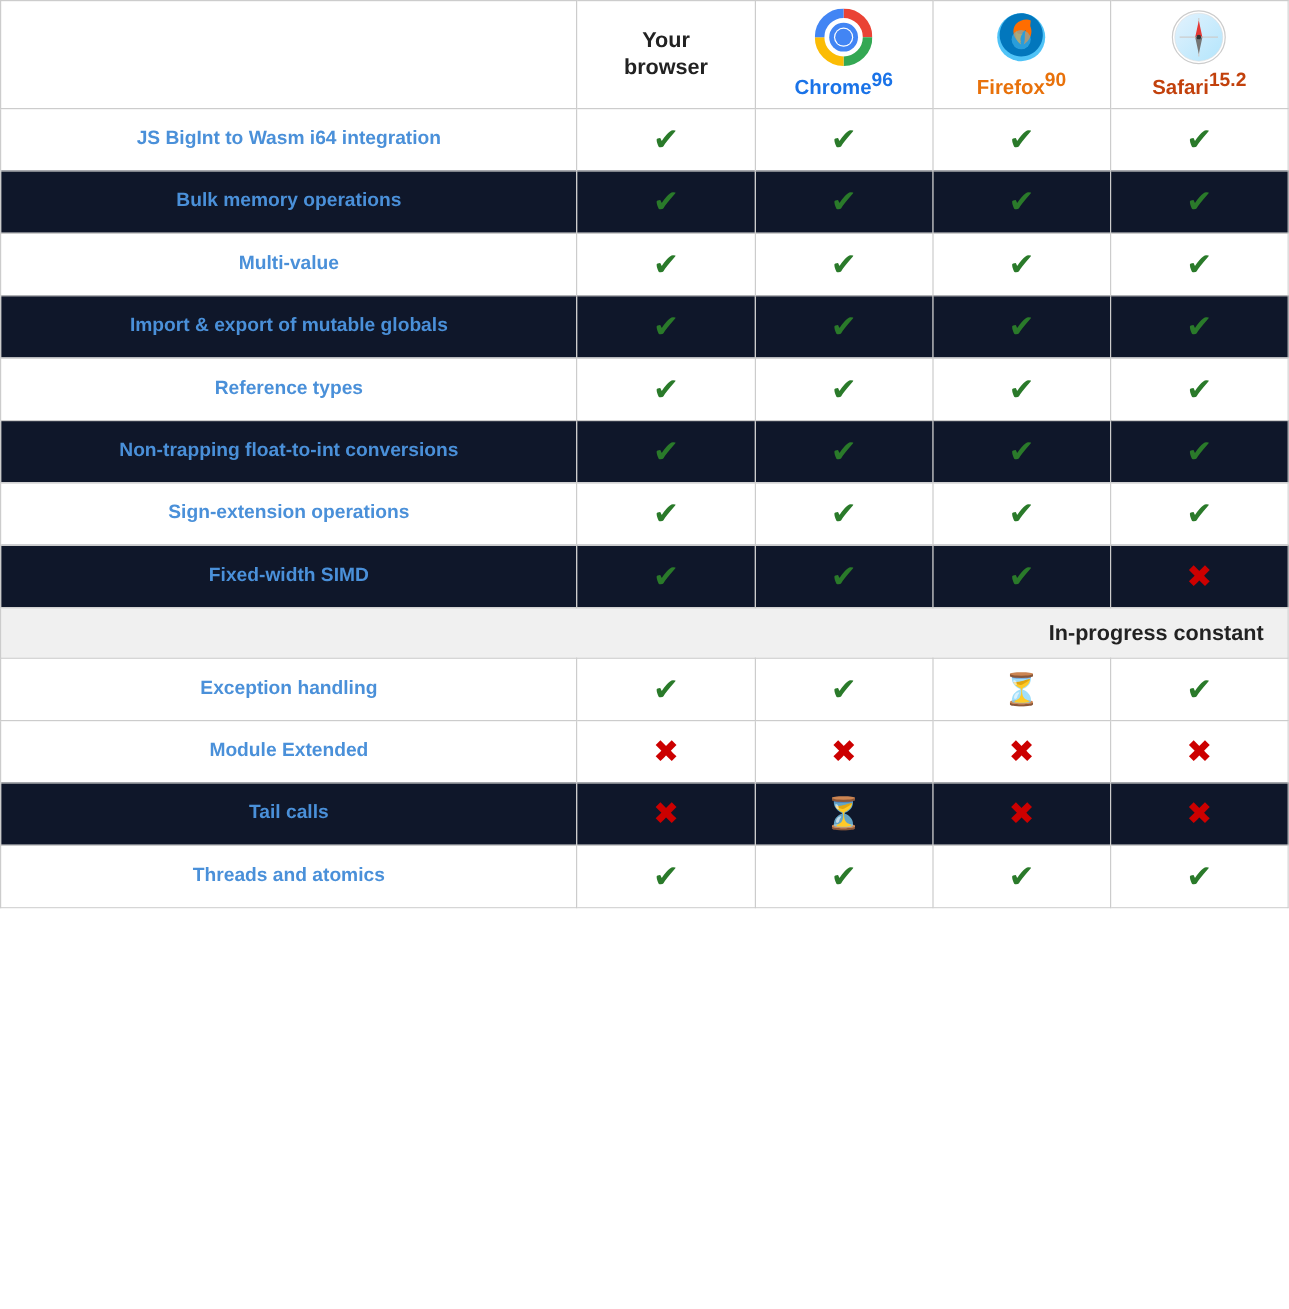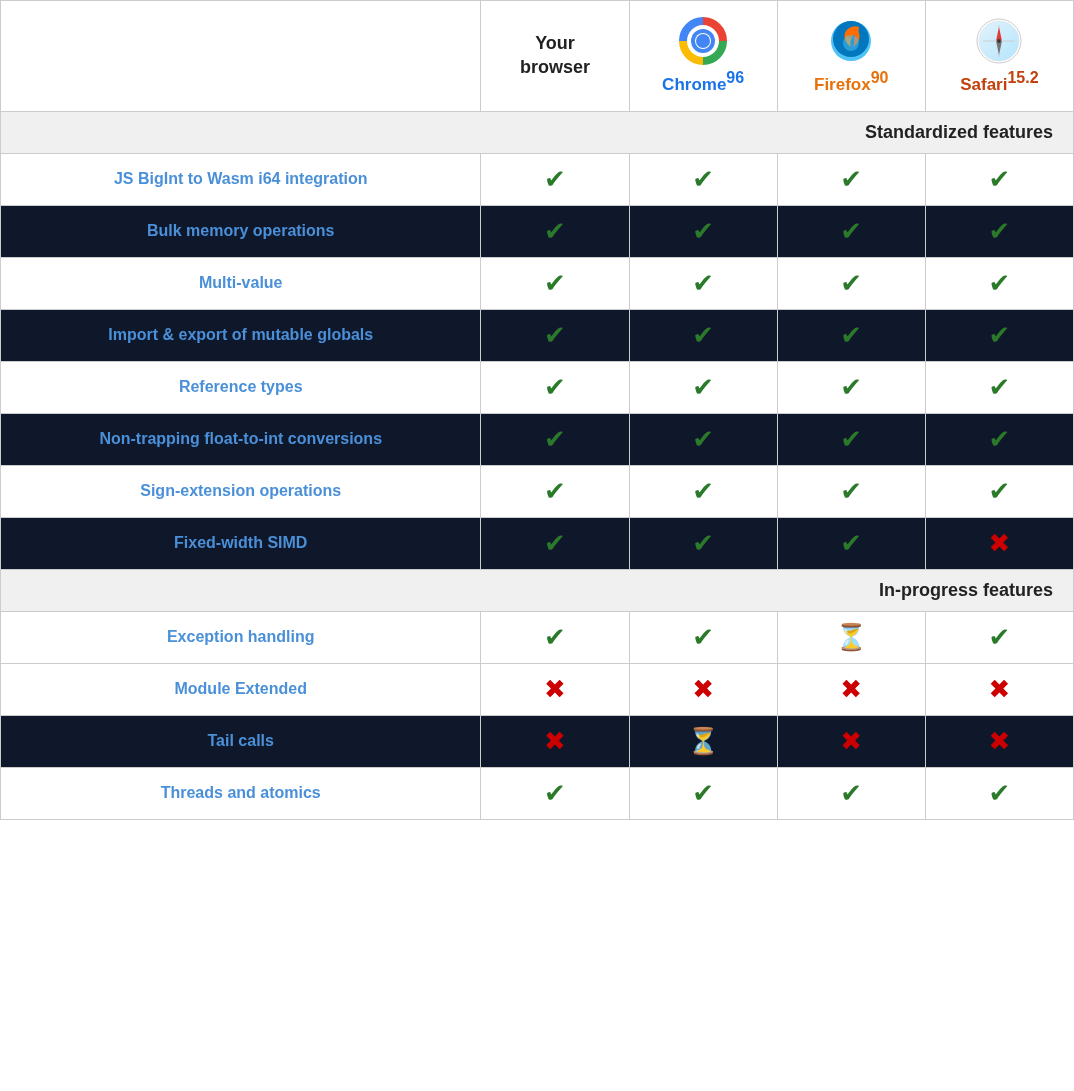--- a/index.html
+++ b/index.html
@@ -30,21 +30,21 @@
       font-weight: bold;
       color: #4a90d9;
       font-size: 16px;
       padding-left: 20px;
       padding-right: 20px;
       margin-top: 16px;
     }
     .header-cell {
       background: #fff;
       border: 1px solid #ccc;
-      padding: 16px 8px;
+      padding: 6px 8px;
     }
     .header-your-browser {
       font-weight: bold;
       font-size: 18px;
       color: #222;
       line-height: 1.3;
     }
     .version-sup {
       font-size: 16px;
       vertical-align: super;
@@ -151,23 +151,20 @@
 
             <polygon points="24,10 21,24 24,22 27,24" fill="#e53935"></polygon>
             <polygon points="24,38 21,24 24,26 27,24" fill="#757575"></polygon>
             <circle cx="24" cy="24" r="2" fill="#333"></circle>
           </svg>
           <div style="font-weight:bold; font-size:17px; color:#c2410c;">Safari<sup class="version-sup">15.2</sup></div>
         </th>
       </tr>
     </thead>
     <tbody id="table-body">
-    <tr class="section-header">
-          <td colspan="5">Standardized features</td>
-        </tr>
         <tr class="even-row">
           <td class="feature-name">JS BigInt to Wasm i64 integration</td>
           <td><span class="check">✔</span></td>
           <td><span class="check">✔</span></td>
           <td><span class="check">✔</span></td>
           <td><span class="check">✔</span></td>
         </tr>
         <tr class="odd-row">
           <td class="feature-name">Bulk memory operations</td>
           <td><span class="check">✔</span></td>
@@ -211,21 +208,21 @@
           <td><span class="check">✔</span></td>
         </tr>
         <tr class="odd-row">
           <td class="feature-name">Fixed-width SIMD</td>
           <td><span class="check">✔</span></td>
           <td><span class="check">✔</span></td>
           <td><span class="check">✔</span></td>
           <td><span class="cross">✖</span></td>
         </tr>
         <tr class="section-header">
-          <td colspan="5">In-progress features</td>
+          <td colspan="5">In-progress constant</td>
         </tr>
         <tr class="even-row">
           <td class="feature-name">Exception handling</td>
           <td><span class="check">✔</span></td>
           <td><span class="check">✔</span></td>
           <td><span class="hourglass" style="color:#cc6600;">⏳</span></td>
           <td><span class="check">✔</span></td>
         </tr>
         <tr class="even-row">
           <td class="feature-name">Module Extended</td>

